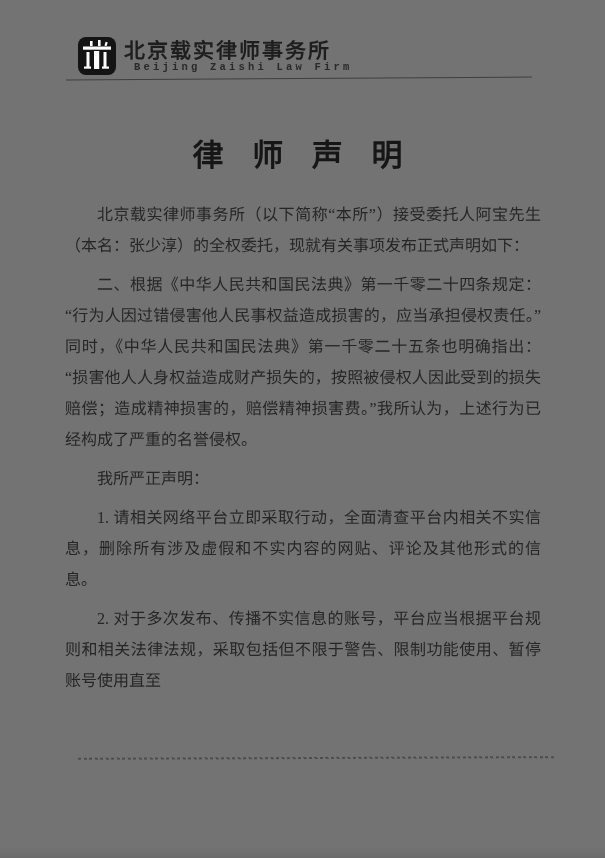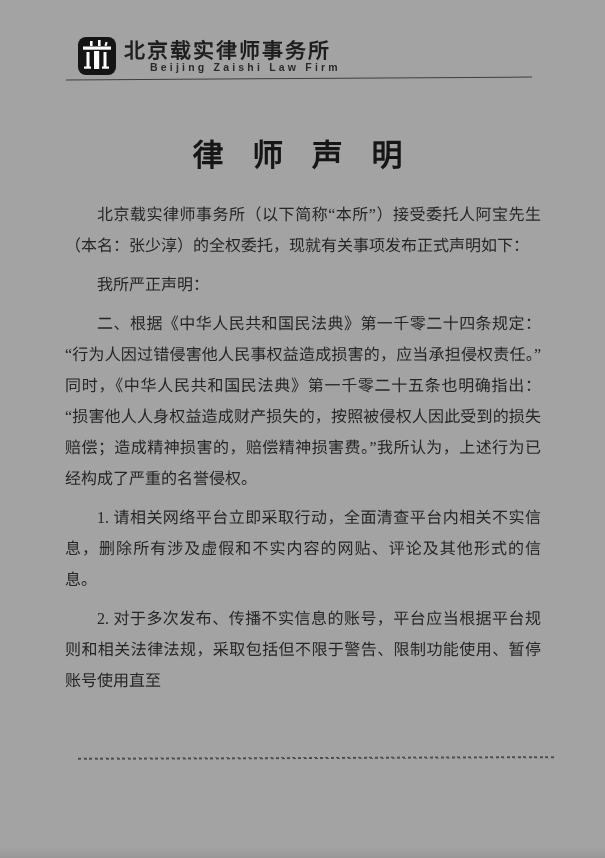--- a/index.html
+++ b/index.html
@@ -5,37 +5,37 @@
   html,body{margin:0;padding:0;}
   body{
     width:605px;height:858px;
     background:#f2f2f0;
     font-family:"Liberation Serif","DejaVu Serif",serif;
     overflow:hidden;
   }
   .page{
     position:relative;
     width:605px;height:858px;
-    background:#a3a3a3;
+    background:#737373;
     color:#262626;
   }
   
   .logo{
     position:absolute;left:78px;top:37px;
     width:38px;height:38px;
   }
   .firm-cn{
     position:absolute;left:124px;top:34px;
     font-family:"Liberation Sans","DejaVu Sans",sans-serif;
     font-weight:bold;font-size:21px;letter-spacing:2px;
     color:#1e1e1e;white-space:nowrap;
   }
   .firm-en{
-    position:absolute;left:131px;top:61px;
-    font-family:Liberation Sans, sans-serif;
+    position:absolute;left:115px;top:61px;
+    font-family:Liberation Mono, monospace;
     font-weight:bold;font-size:10.5px;letter-spacing:3.2px;
     color:#2a2a2a;white-space:nowrap;padding-left:19px;
   }
   .header-rule{
     position:absolute;left:66px;top:78px;
     width:466px;height:0;
     border-top:1.8px solid #3f3f3f;
     transform:rotate(-0.35deg);
   }
   
@@ -88,22 +88,22 @@
     </svg>
   </div>
   <div class="firm-cn">北京载实律师事务所</div>
   <div class="firm-en">Beijing Zaishi Law Firm</div>
   <div class="header-rule"></div>
 
   <div class="doc-title">律 师 声 明</div>
 
   <div class="doc-body">
     <p>北京载实律师事务所（以下简称“本所”）接受委托人阿宝先生（本名：张少淳）的全权委托，现就有关事项发布正式声明如下：</p>
+    <p>二、根据《中华人民共和国民法典》第一千零二十四条规定：“行为人因过错侵害他人民事权益造成损害的，应当承担侵权责任。”同时，《中华人民共和国民法典》第一千零二十五条也明确指出：“损害他人人身权益造成财产损失的，按照被侵权人因此受到的损失赔偿；造成精神损害的，赔偿精神损害费。”我所认为，上述行为已经构成了严重的名誉侵权。</p>
     <p>我所严正声明：</p>
-    <p>二、根据《中华人民共和国民法典》第一千零二十四条规定：“行为人因过错侵害他人民事权益造成损害的，应当承担侵权责任。”同时，《中华人民共和国民法典》第一千零二十五条也明确指出：“损害他人人身权益造成财产损失的，按照被侵权人因此受到的损失赔偿；造成精神损害的，赔偿精神损害费。”我所认为，上述行为已经构成了严重的名誉侵权。</p>
     <p>1. 请相关网络平台立即采取行动，全面清查平台内相关不实信息，删除所有涉及虚假和不实内容的网贴、评论及其他形式的信息。</p>
     <p>2. 对于多次发布、传播不实信息的账号，平台应当根据平台规则和相关法律法规，采取包括但不限于警告、限制功能使用、暂停账号使用直至</p>
   </div>
 
   <div class="dashed-rule"></div>
   <div class="bottom-shade"></div>
 
 </div>
 
 </body></html>

